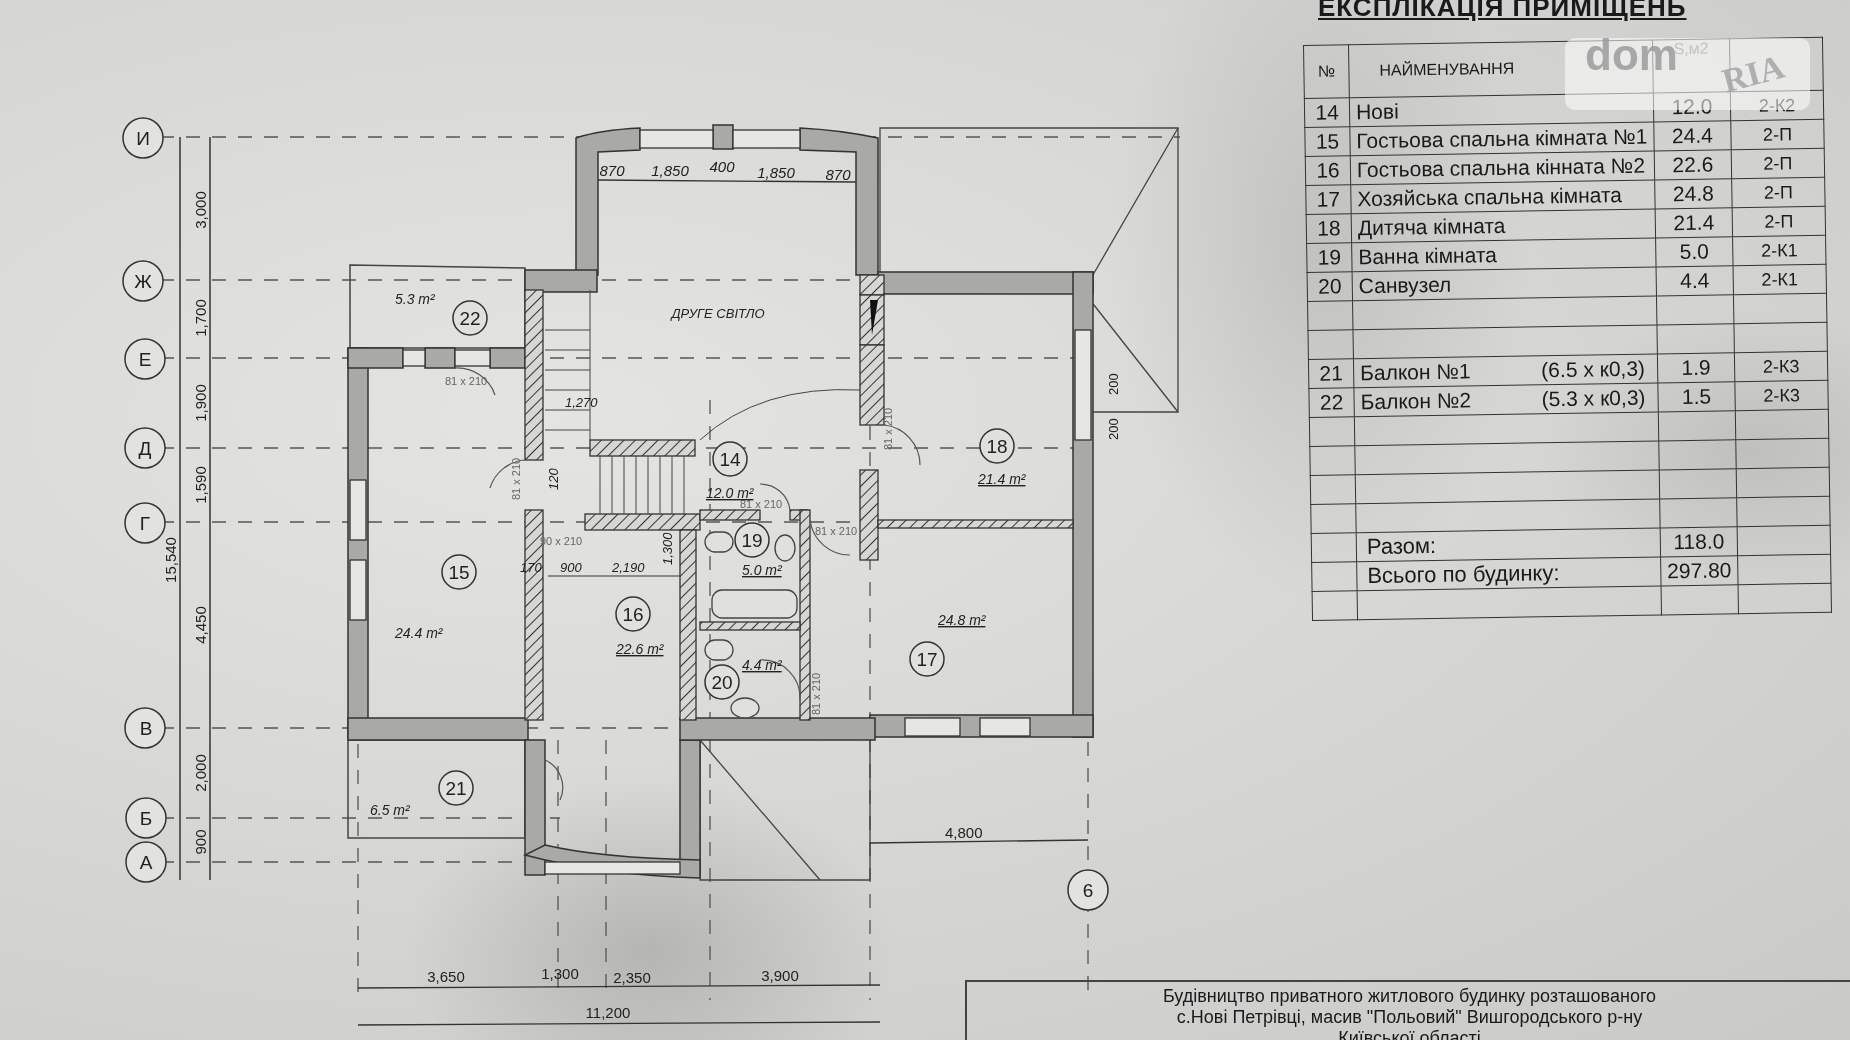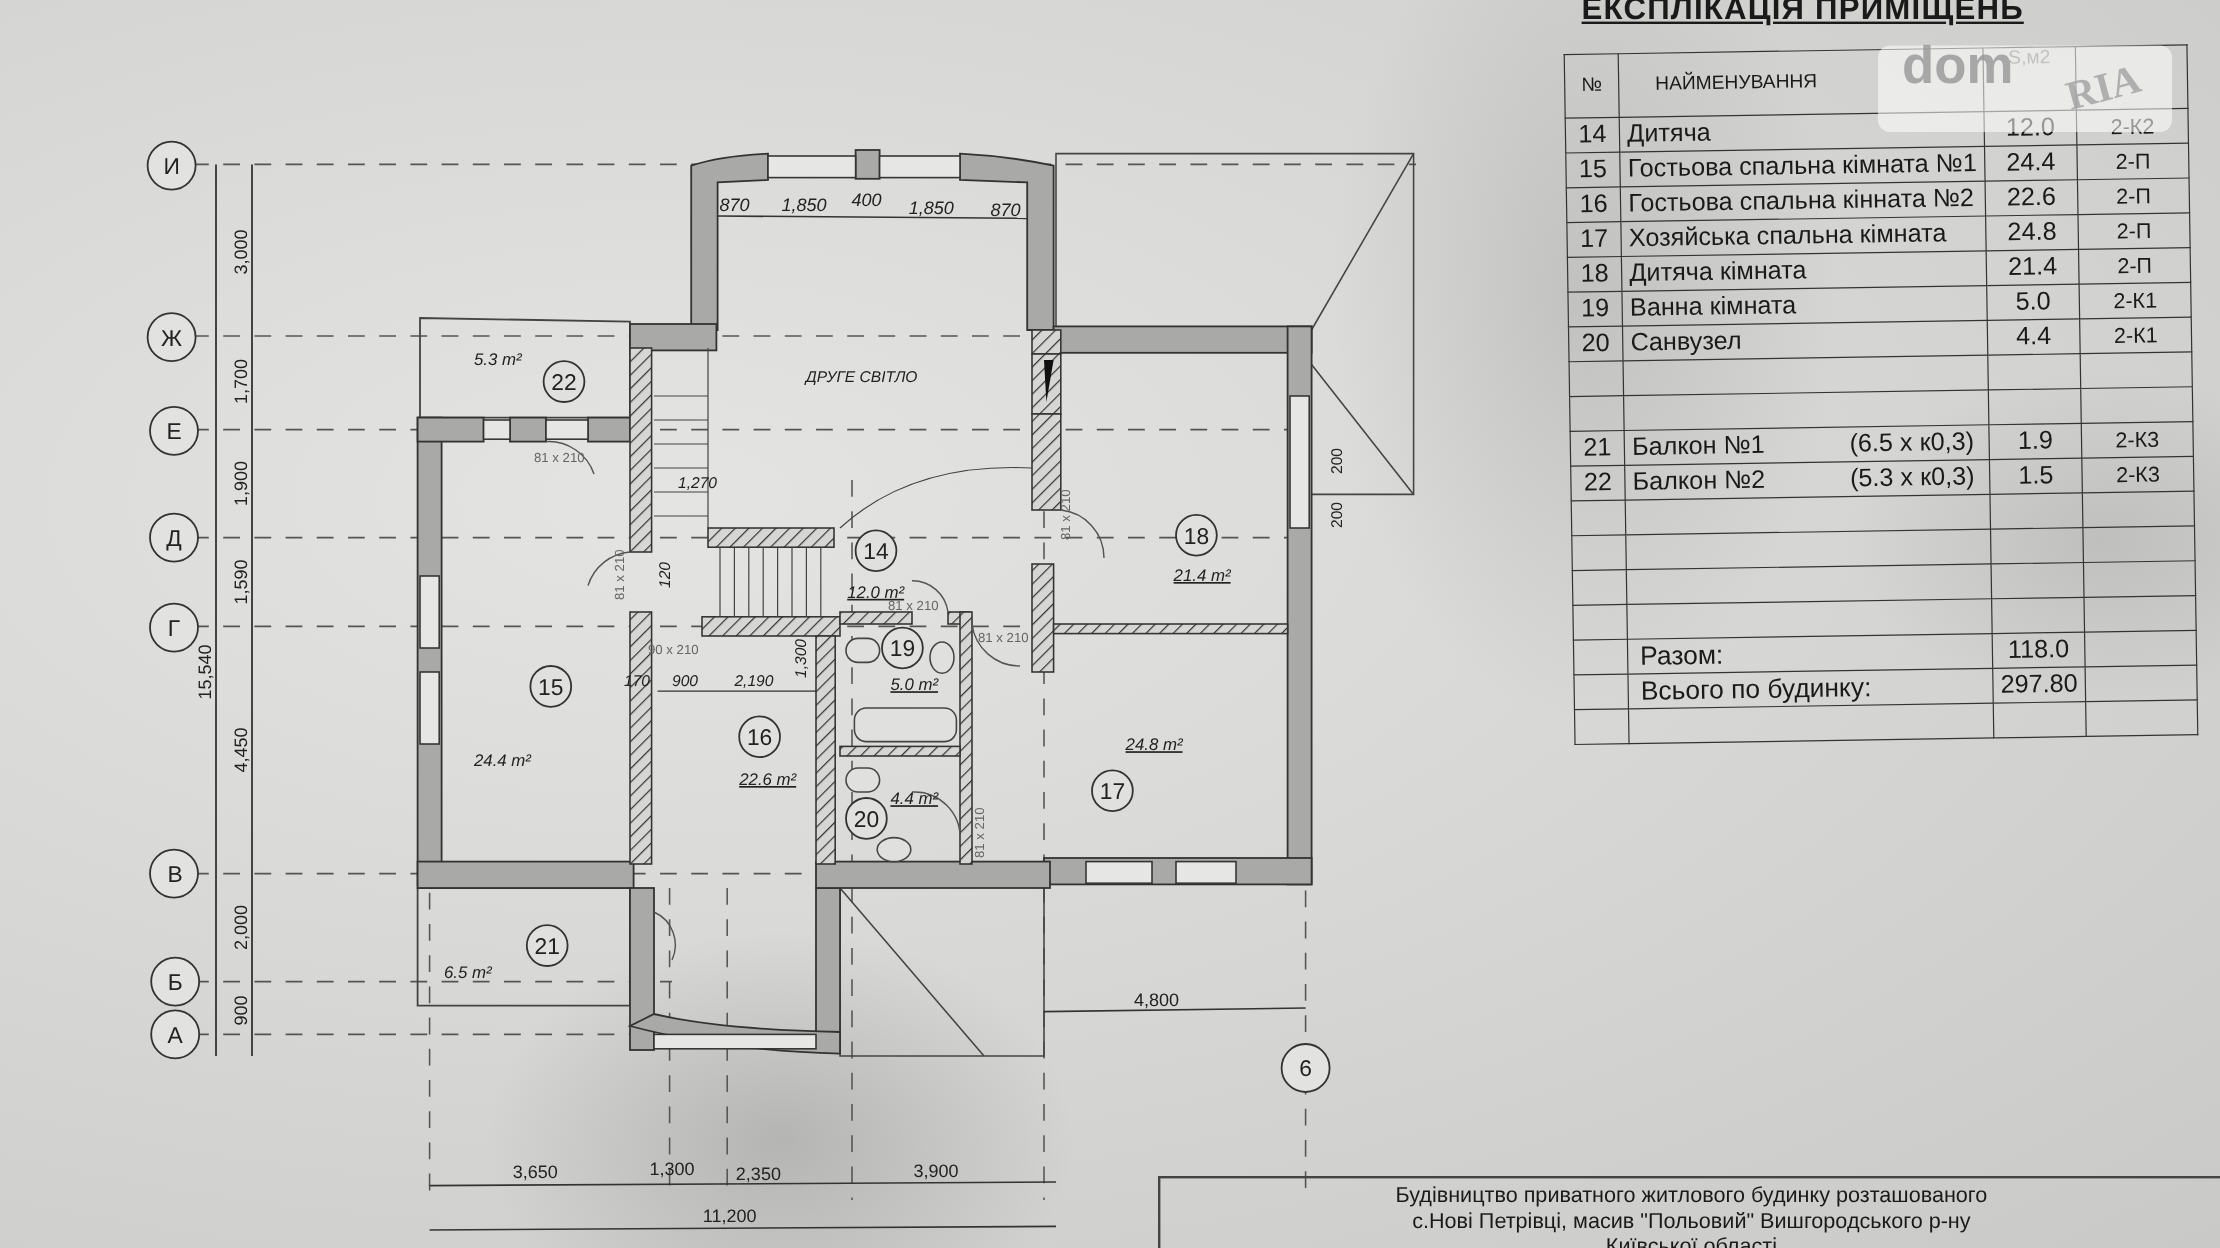--- a/index.html
+++ b/index.html
@@ -285,21 +285,21 @@
   <table class="exp">
     <tbody>
         <tr class="hdr">
       <td class="num">№</td>
       <td style="padding-left:30px;">НАЙМЕНУВАННЯ</td>
       <td class="area" style="vertical-align:top;color:#777;">S,м2</td>
       <td class="code"></td>
     </tr>
     <tr>
           <td class="num">14</td>
-          <td><span>Дитяча</span><span class="coef"></span></td>
+          <td><span>Нові</span><span class="coef"></span></td>
           <td class="area">12.0</td>
           <td class="code">2-К2</td>
         </tr>
     <tr>
           <td class="num">15</td>
           <td><span>Гостьова спальна кімната №1</span><span class="coef"></span></td>
           <td class="area">24.4</td>
           <td class="code">2-П</td>
         </tr>
     <tr>

